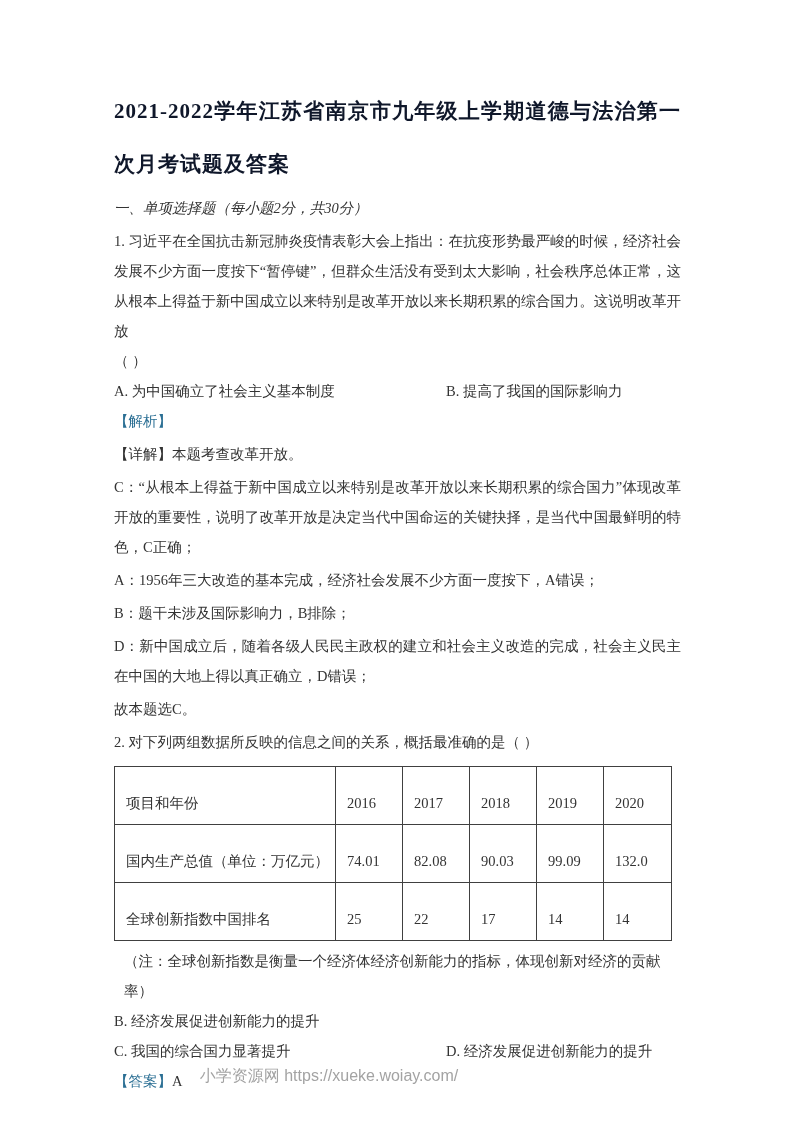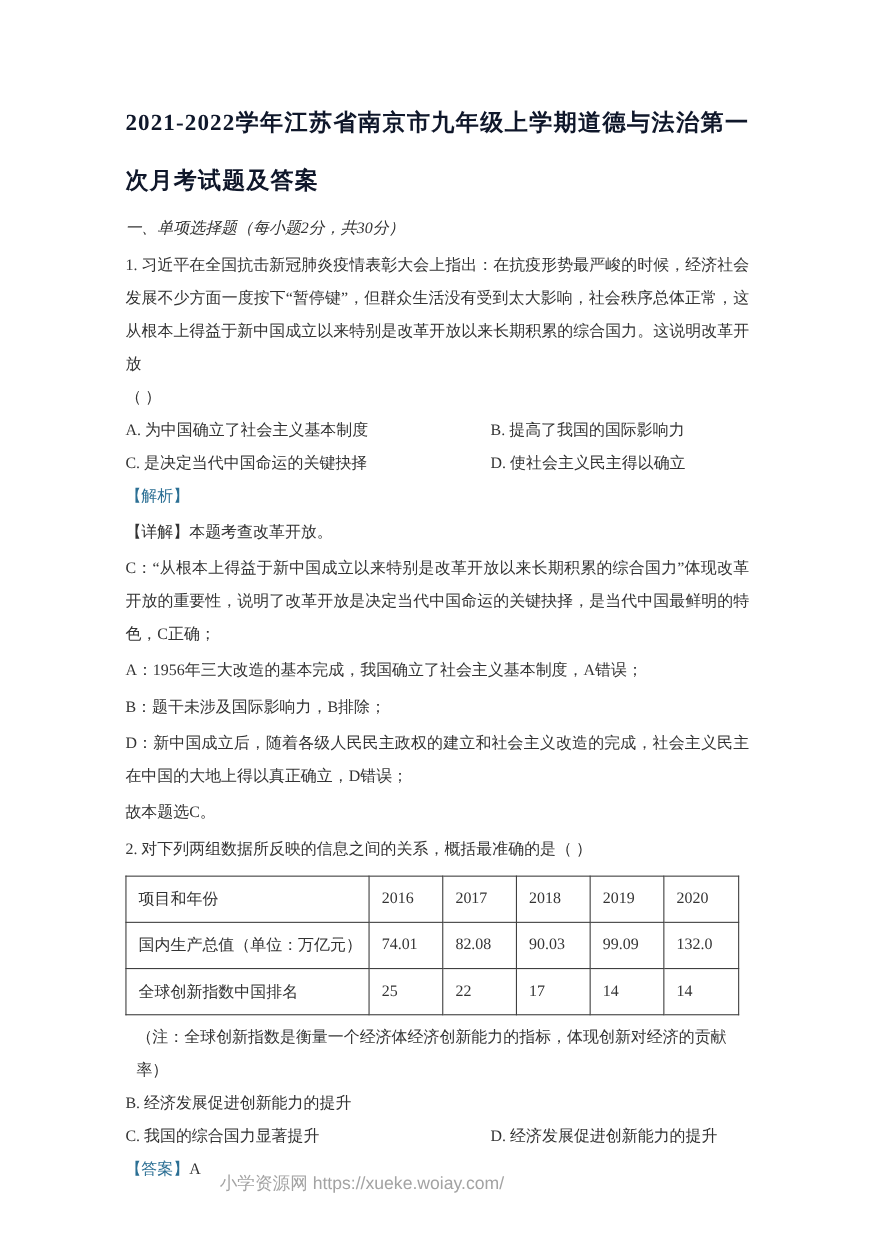--- a/index.html
+++ b/index.html
@@ -57,21 +57,21 @@
     border-collapse: collapse;
     table-layout: fixed;
     width: 557px;
     margin: 9px 0 5px 0;
   }
   table.data-table td {
     border: 1.5px solid #404040;
     height: 41px;
     vertical-align: middle;
     font-size: 14.5px;
-    padding: 0 4px 0 11px;
+    padding: 16px 4px 0 11px;
     color: #333333;
   }
   .note-line {
     font-size: 14.5px;
     line-height: 30px;
     padding-left: 10px;
     margin-top: 2px;
   }
   .page-footer {
     position: absolute;
@@ -92,32 +92,28 @@
 
   <div class="section-heading">一、单项选择题（每小题2分，共30分）</div>
 
   <p class="para">1. 习近平在全国抗击新冠肺炎疫情表彰大会上指出：在抗疫形势最严峻的时候，经济社会发展不少方面一度按下“暂停键”，但群众生活没有受到太大影响，社会秩序总体正常，这从根本上得益于新中国成立以来特别是改革开放以来长期积累的综合国力。这说明改革开放</p>
   <div class="blank-line">（    ）</div>
 
   <div class="opt-row">
     <span class="left">A. 为中国确立了社会主义基本制度</span>
     <span class="right">B. 提高了我国的国际影响力</span>
   </div>
-  <div class="opt-row">
-    <span class="left">C. 是决定当代中国命运的关键抉择</span>
-    <span class="right">D. 使社会主义民主得以确立</span>
-  </div>
 
   <div class="ans-line">
     <span class="label-blue">【解析】</span>
   </div>
 
   <p class="para">【详解】本题考查改革开放。</p>
   <p class="para">C：“从根本上得益于新中国成立以来特别是改革开放以来长期积累的综合国力”体现改革开放的重要性，说明了改革开放是决定当代中国命运的关键抉择，是当代中国最鲜明的特色，C正确；</p>
-  <p class="para">A：1956年三大改造的基本完成，我国确立了社会主义基本制度，A错误；</p>
+  <p class="para">A：1956年三大改造的基本完成，经济社会发展不少方面一度按下，A错误；</p>
   <p class="para">B：题干未涉及国际影响力，B排除；</p>
   <p class="para">D：新中国成立后，随着各级人民民主政权的建立和社会主义改造的完成，社会主义民主在中国的大地上得以真正确立，D错误；</p>
   <p class="para">故本题选C。</p>
 
   <p class="para">2. 对下列两组数据所反映的信息之间的关系，概括最准确的是（    ）</p>
 
   <table class="data-table">
     <colgroup>
       <col style="width:221px">
       <col style="width:67px">

